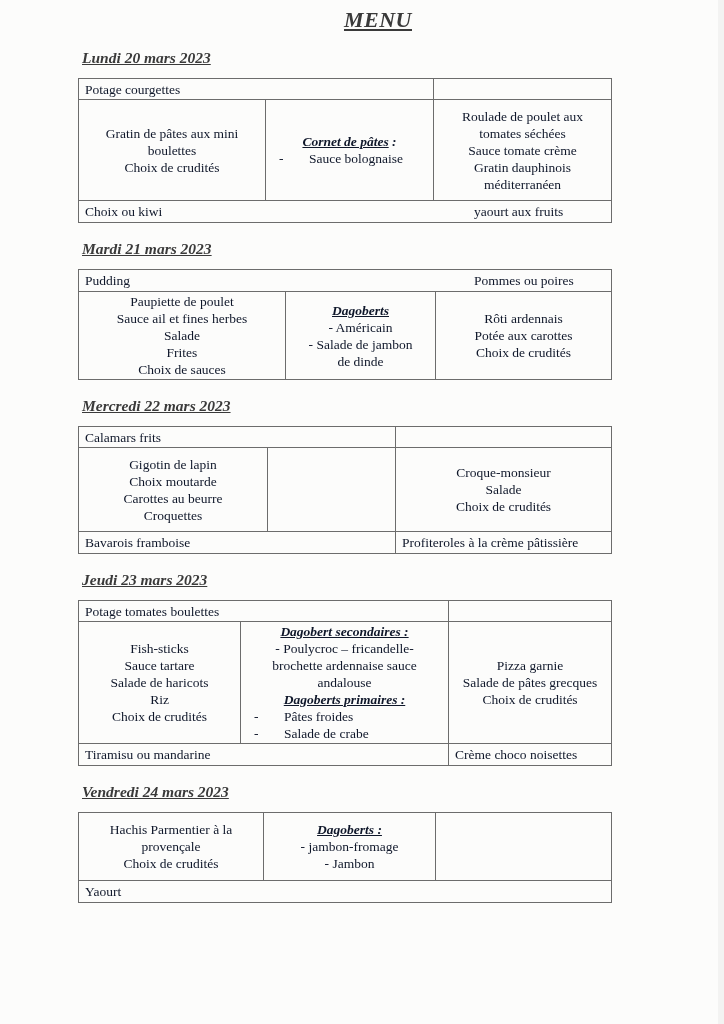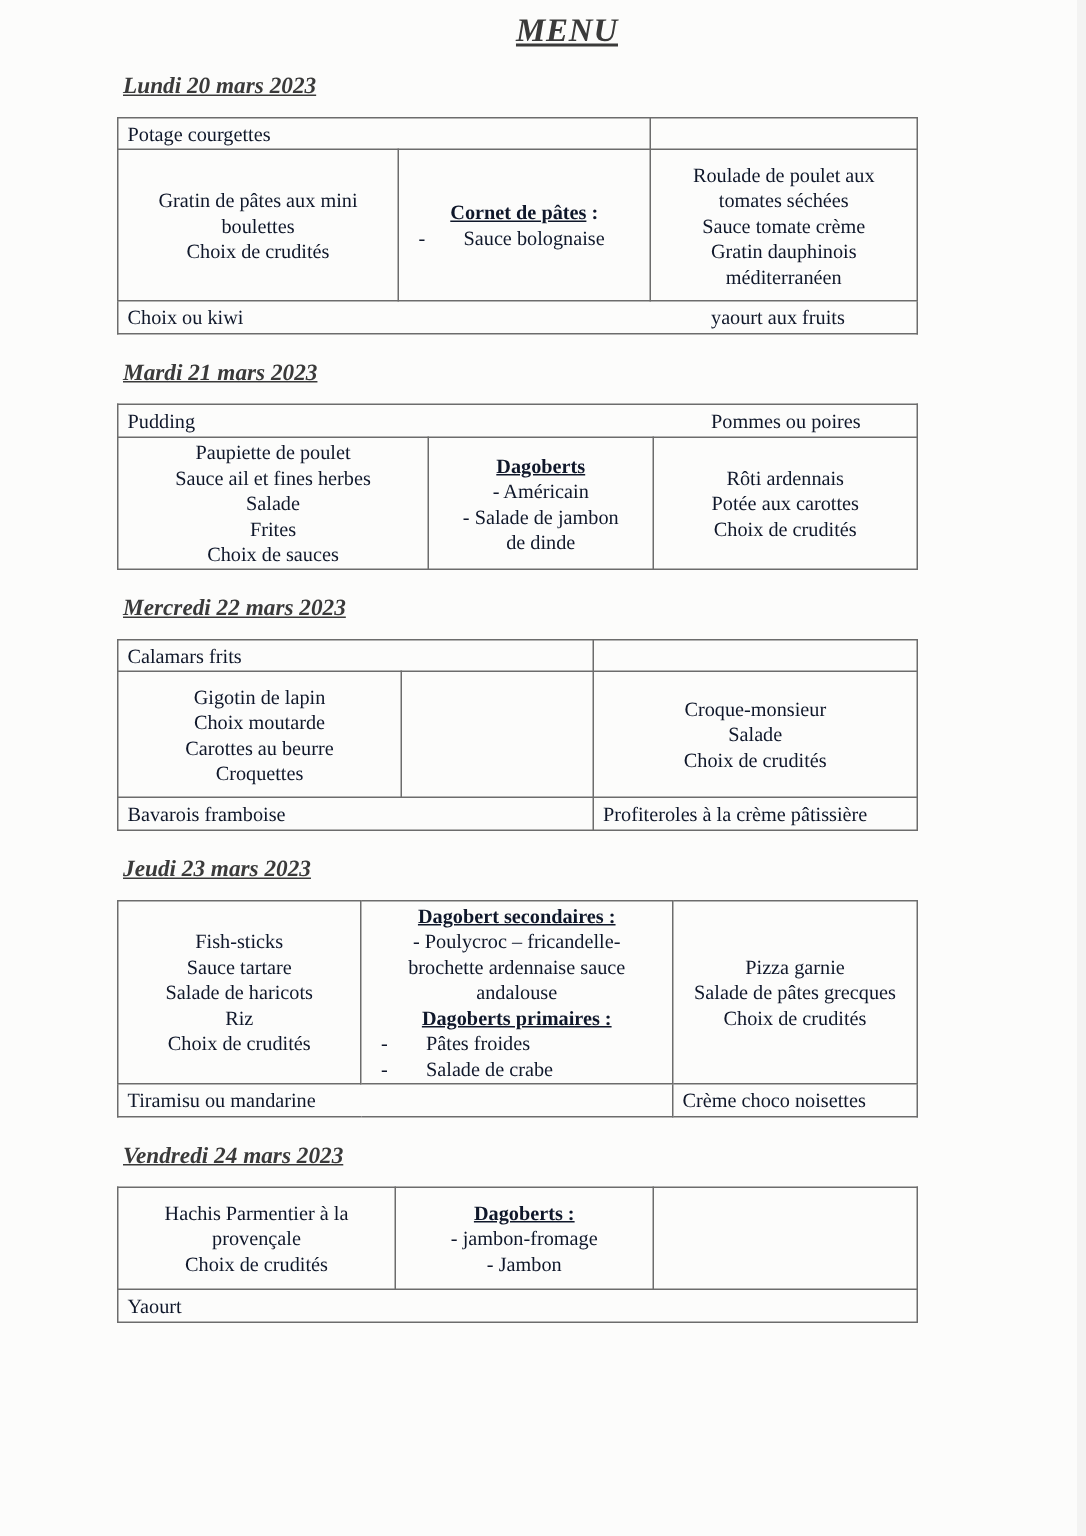--- a/index.html
+++ b/index.html
@@ -32,21 +32,21 @@
     margin:0 0 11px 4px;
   }
   table.menu {
     border-collapse:collapse; table-layout:fixed; width:534px;
     font-size:13.5px; line-height:17px; color:#0f172a;
   }
   table.menu td { border:1px solid #6c6c6c; padding:1px 4px; vertical-align:middle; }
   .starter-cell { text-align:left; height:18px; padding-left:6px !important; }
   .main-cell { text-align:center; }
   .dessert-cell { text-align:left; height:19px; padding-left:6px !important; }
-  .cell-title { font-weight:bold; }
+  .cell-title { font-weight:bold;font-style:italic; }
   .cell-title .u { text-decoration:underline; }
   .dash-item { display:flex; text-align:left; padding-left:9px; }
   .dash-item .marker { flex:0 0 30px; }
   .dessert-split { position:relative; }
   .dessert-right { position:absolute; left:389px; top:0; white-space:nowrap; }
   
   table.t-mon col:nth-child(1){width:187px} table.t-mon col:nth-child(2){width:168px}
   table.t-tue col:nth-child(1){width:207px} table.t-tue col:nth-child(2){width:150px}
   table.t-wed col:nth-child(1){width:189px} table.t-wed col:nth-child(2){width:128px}
   table.t-thu col:nth-child(1){width:162px} table.t-thu col:nth-child(2){width:208px}
@@ -201,20 +201,24 @@
 
   <section class="day">
     <h2 class="day-heading">Jeudi 23 mars 2023</h2>
     <table class="menu t-thu">
       <colgroup>
           <col>
           <col>
           <col>
         </colgroup>
       <tbody>
+        <tr>
+          <td colspan="2" class="starter-cell">Potage tomates boulettes</td>
+          <td class="starter-cell"></td>
+        </tr>
         <tr style="height:117px">
           <td class="main-cell">
             <div>
                 <div>Fish-sticks</div>
                 <div>Sauce tartare</div>
                 <div>Salade de haricots</div>
                 <div>Riz</div>
                 <div>Choix de crudités</div>
               </div>
           </td>

